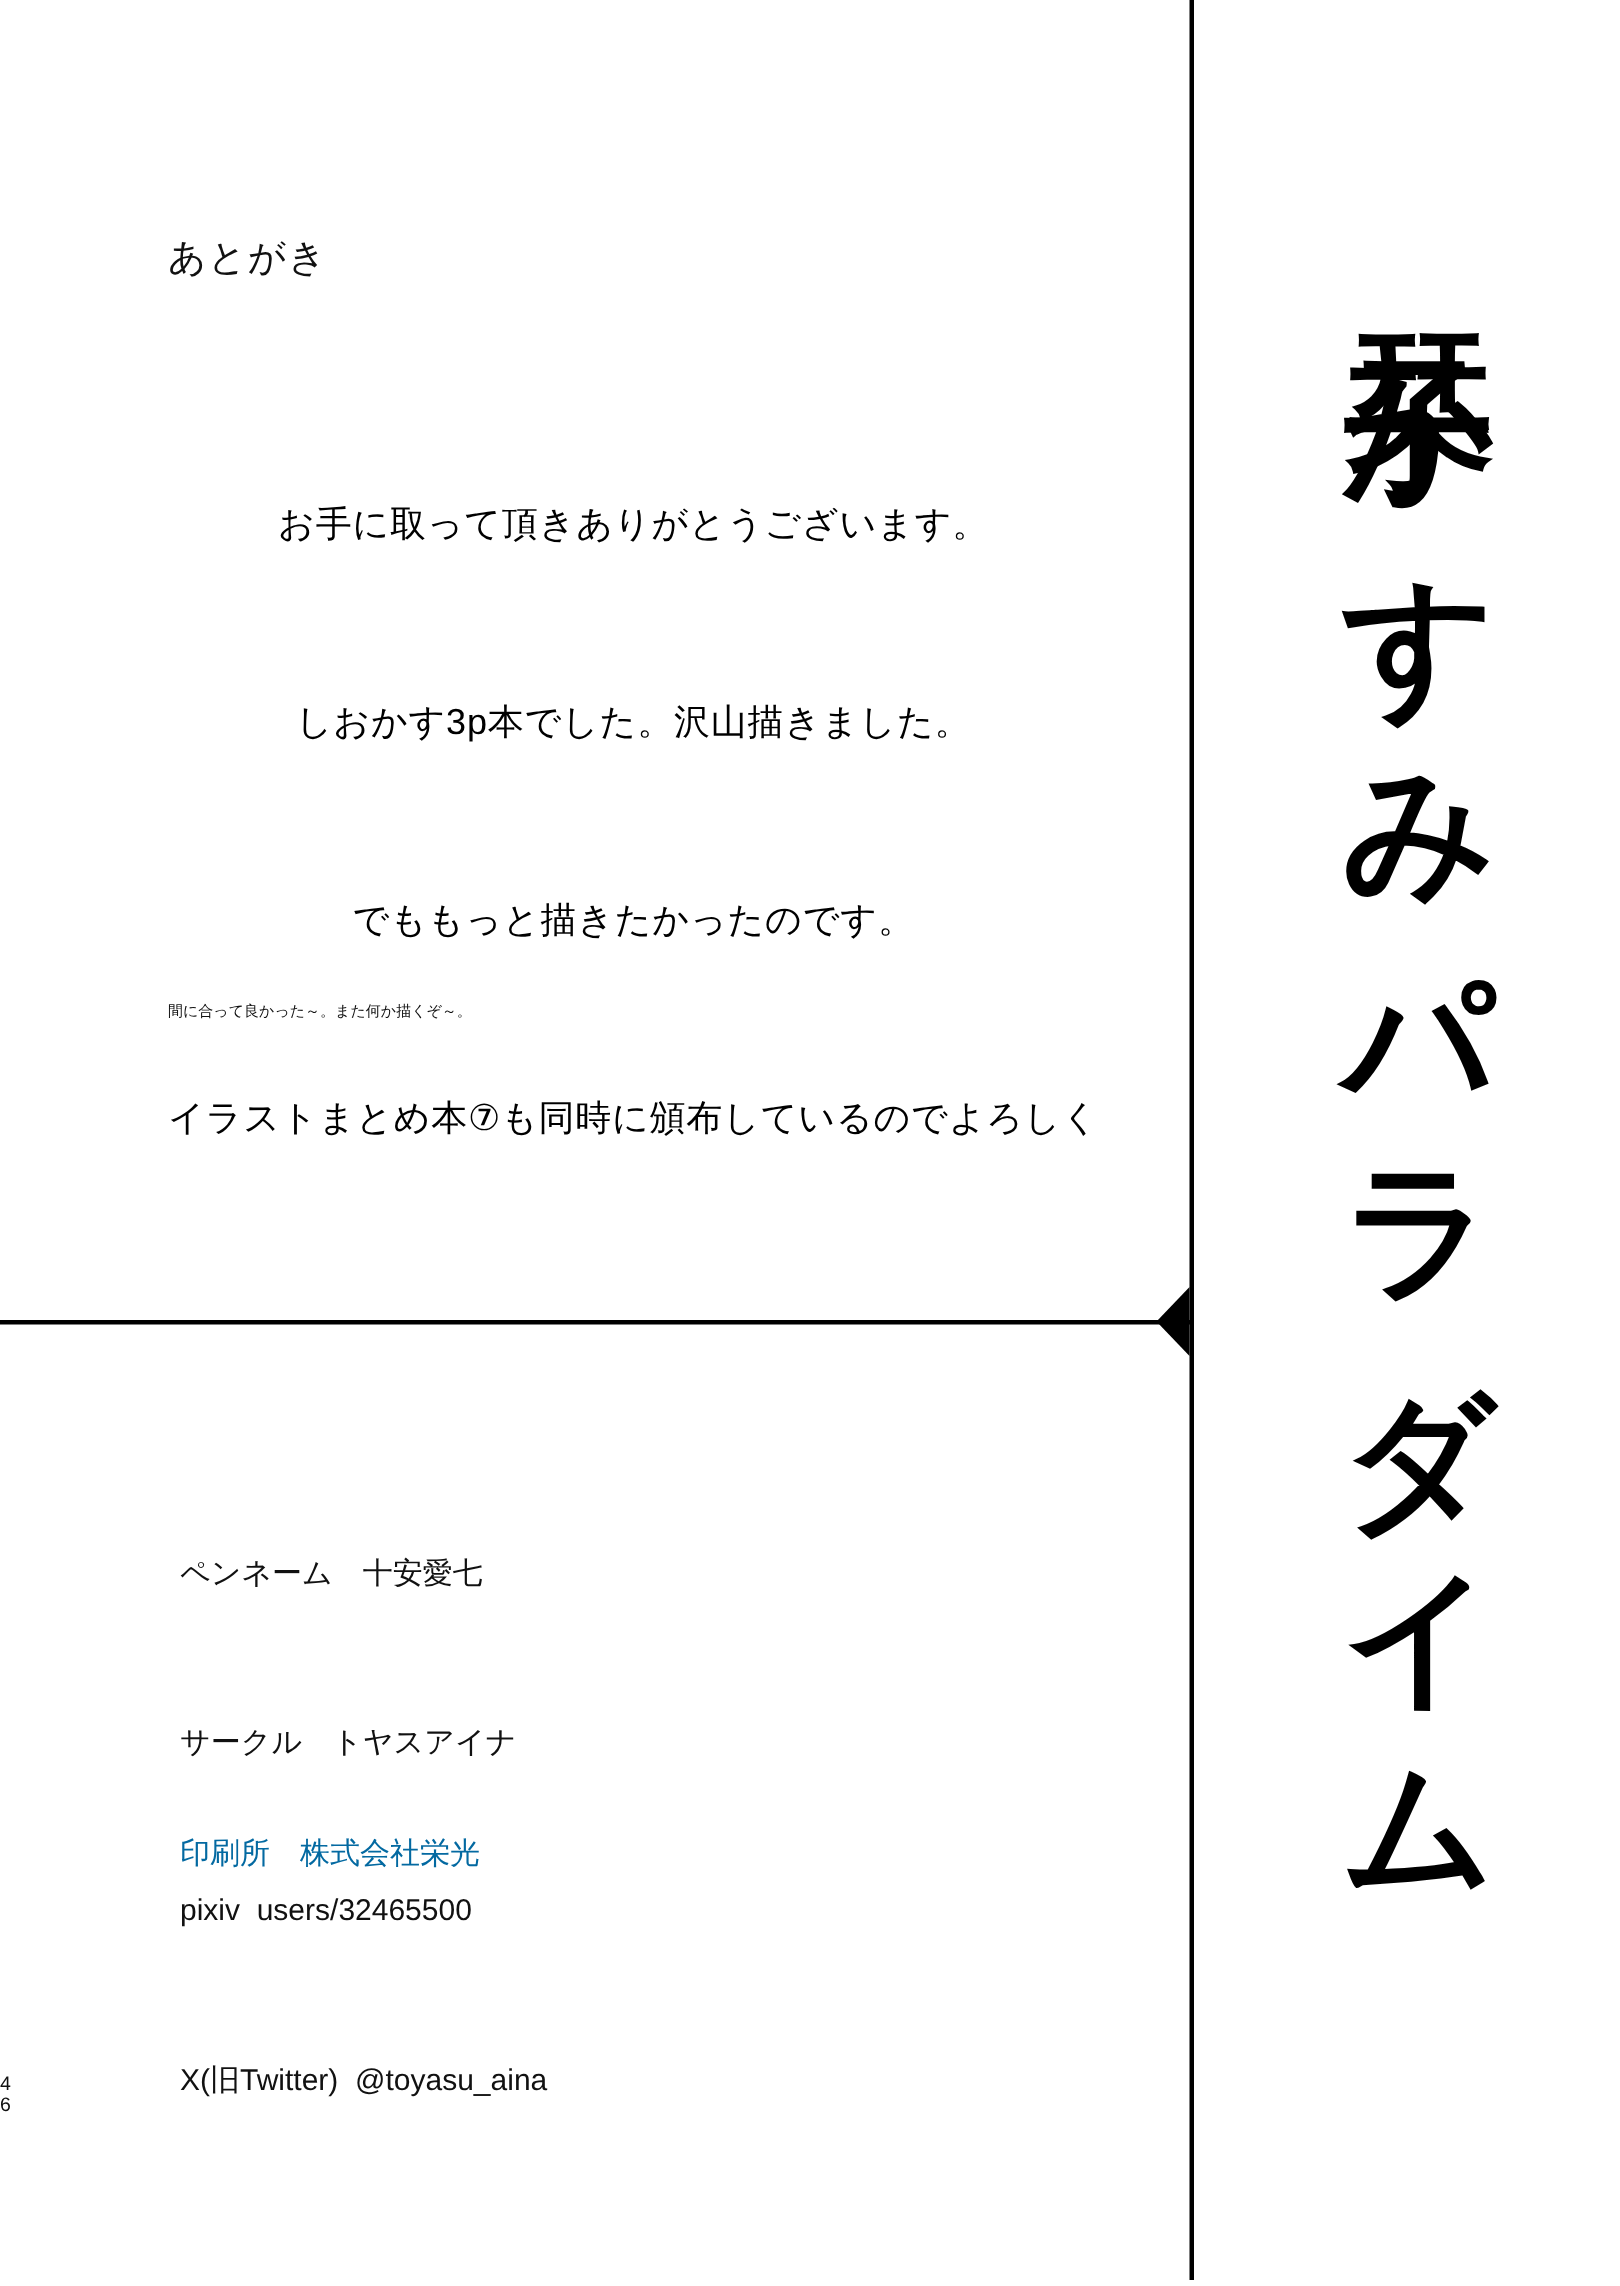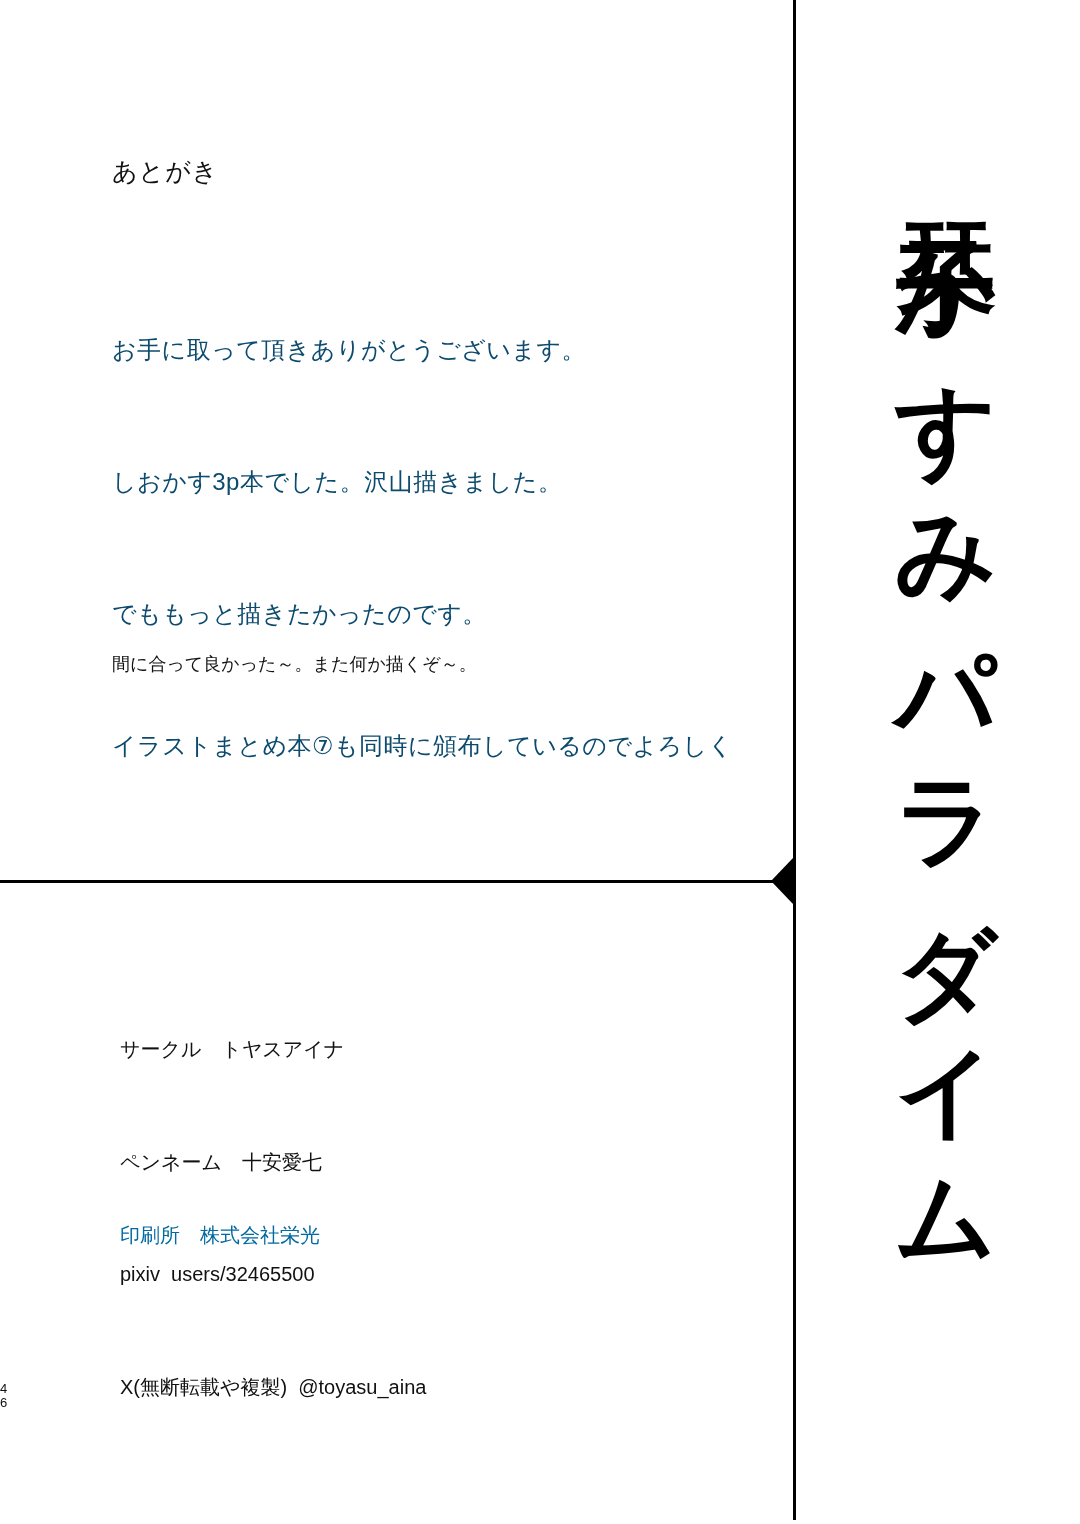--- a/index.html
+++ b/index.html
@@ -24,29 +24,30 @@
     font-weight: normal;
     color: #111111;
     letter-spacing: 1px;
   }
   .body-text {
     position: absolute;
     left: 112px;
     top: 240px;
     font-size: 24px;
     line-height: 44px;
-    color: #0c4a6e;
+    color: #000000;
     letter-spacing: 0.5px;
     white-space: pre;
+    text-align: center;
   }
   .margin-note {
     position: absolute;
     left: 112px;
-    top: 652px;
-    font-size: 18px;
+    top: 667px;
+    font-size: 10px;
     color: #111111;
     white-space: pre;
   }
   .colophon {
     position: absolute;
     left: 120px;
     top: 956px;
     font-size: 20px;
     line-height: 37.5px;
     color: #111111;
@@ -135,24 +136,24 @@
     <p>イラストまとめ本⑦も同時に頒布しているのでよろしく</p>
   </div>
 
   <p class="margin-note">間に合って良かった～。また何か描くぞ～。</p>
 
   <div class="hrule"></div>
   <div class="tri-marker"></div>
   <div class="vrule"></div>
 
   <div class="colophon">
+    <p>ペンネーム　十安愛七</p>
     <p>サークル　トヤスアイナ</p>
-    <p>ペンネーム　十安愛七</p>
     <p>pixiv  users/32465500</p>
-    <p>X(無断転載や複製)  @toyasu_aina</p>
+    <p>X(旧Twitter)  @toyasu_aina</p>
     
   </div>
 
   <p class="printer">印刷所　株式会社栄光</p>
 
 
   <div class="vtitle">栞子かすみパラダイム</div>
 
   <div class="pagenum">
     <span>4</span>

